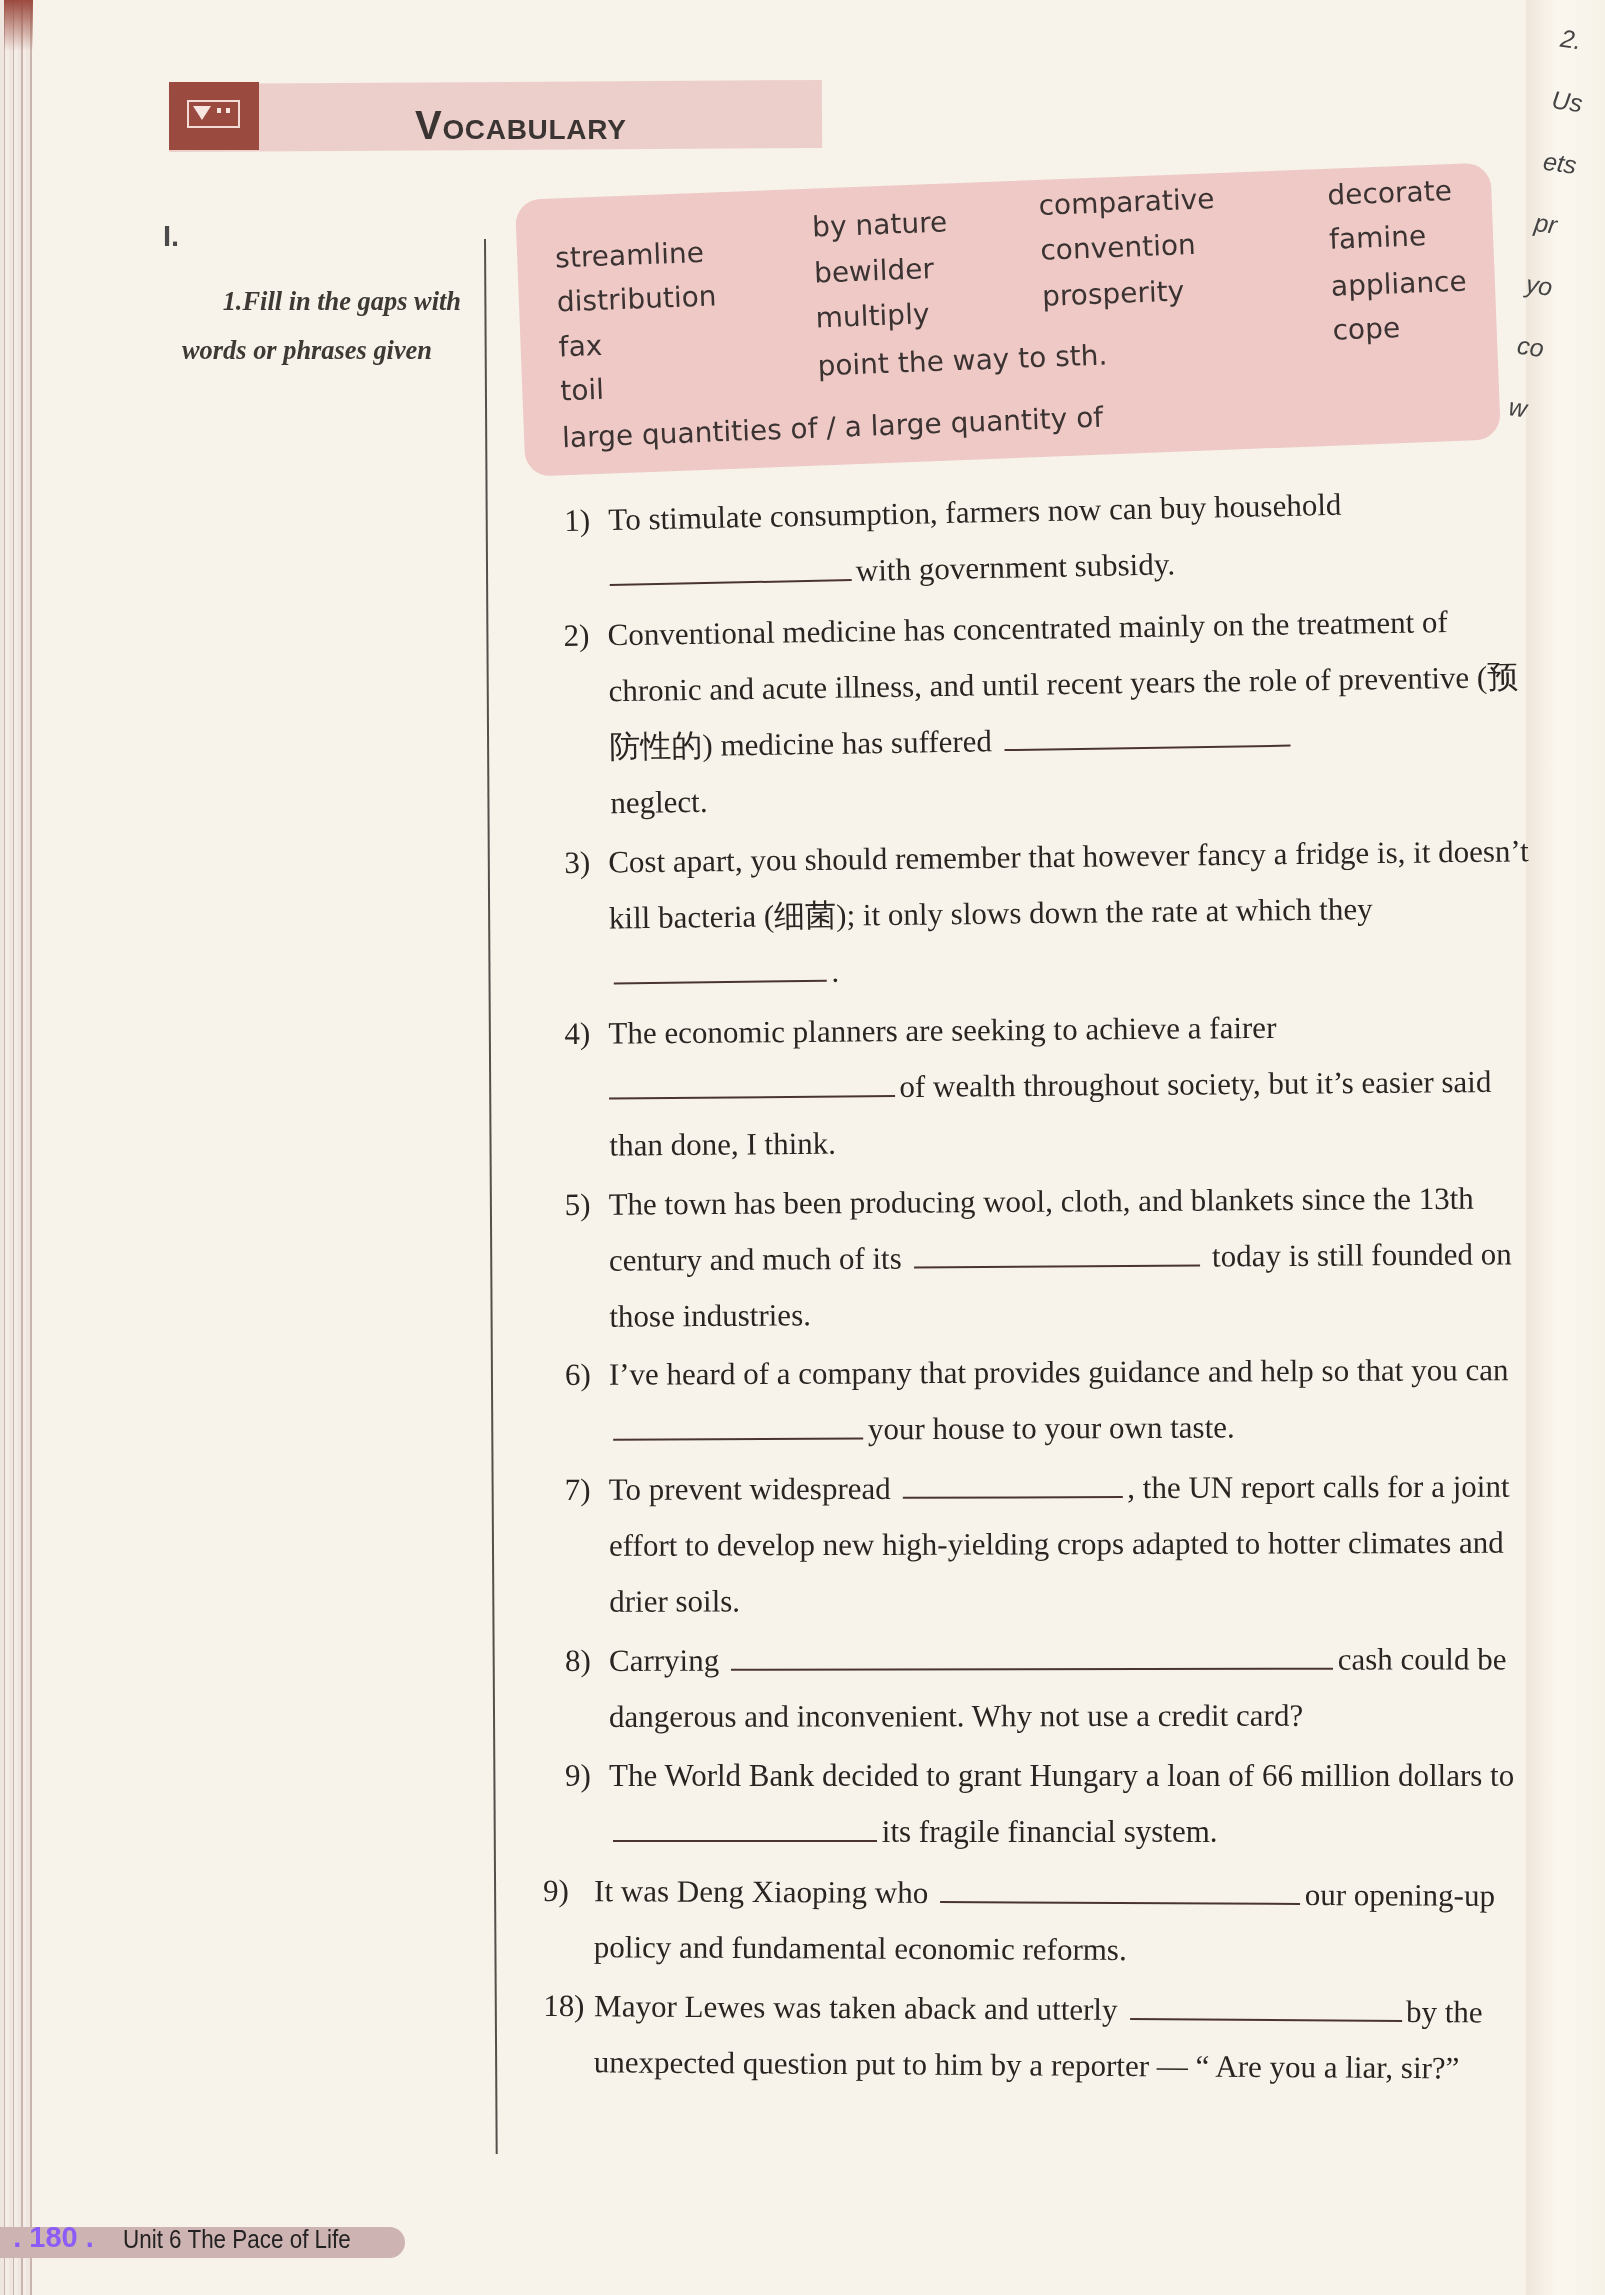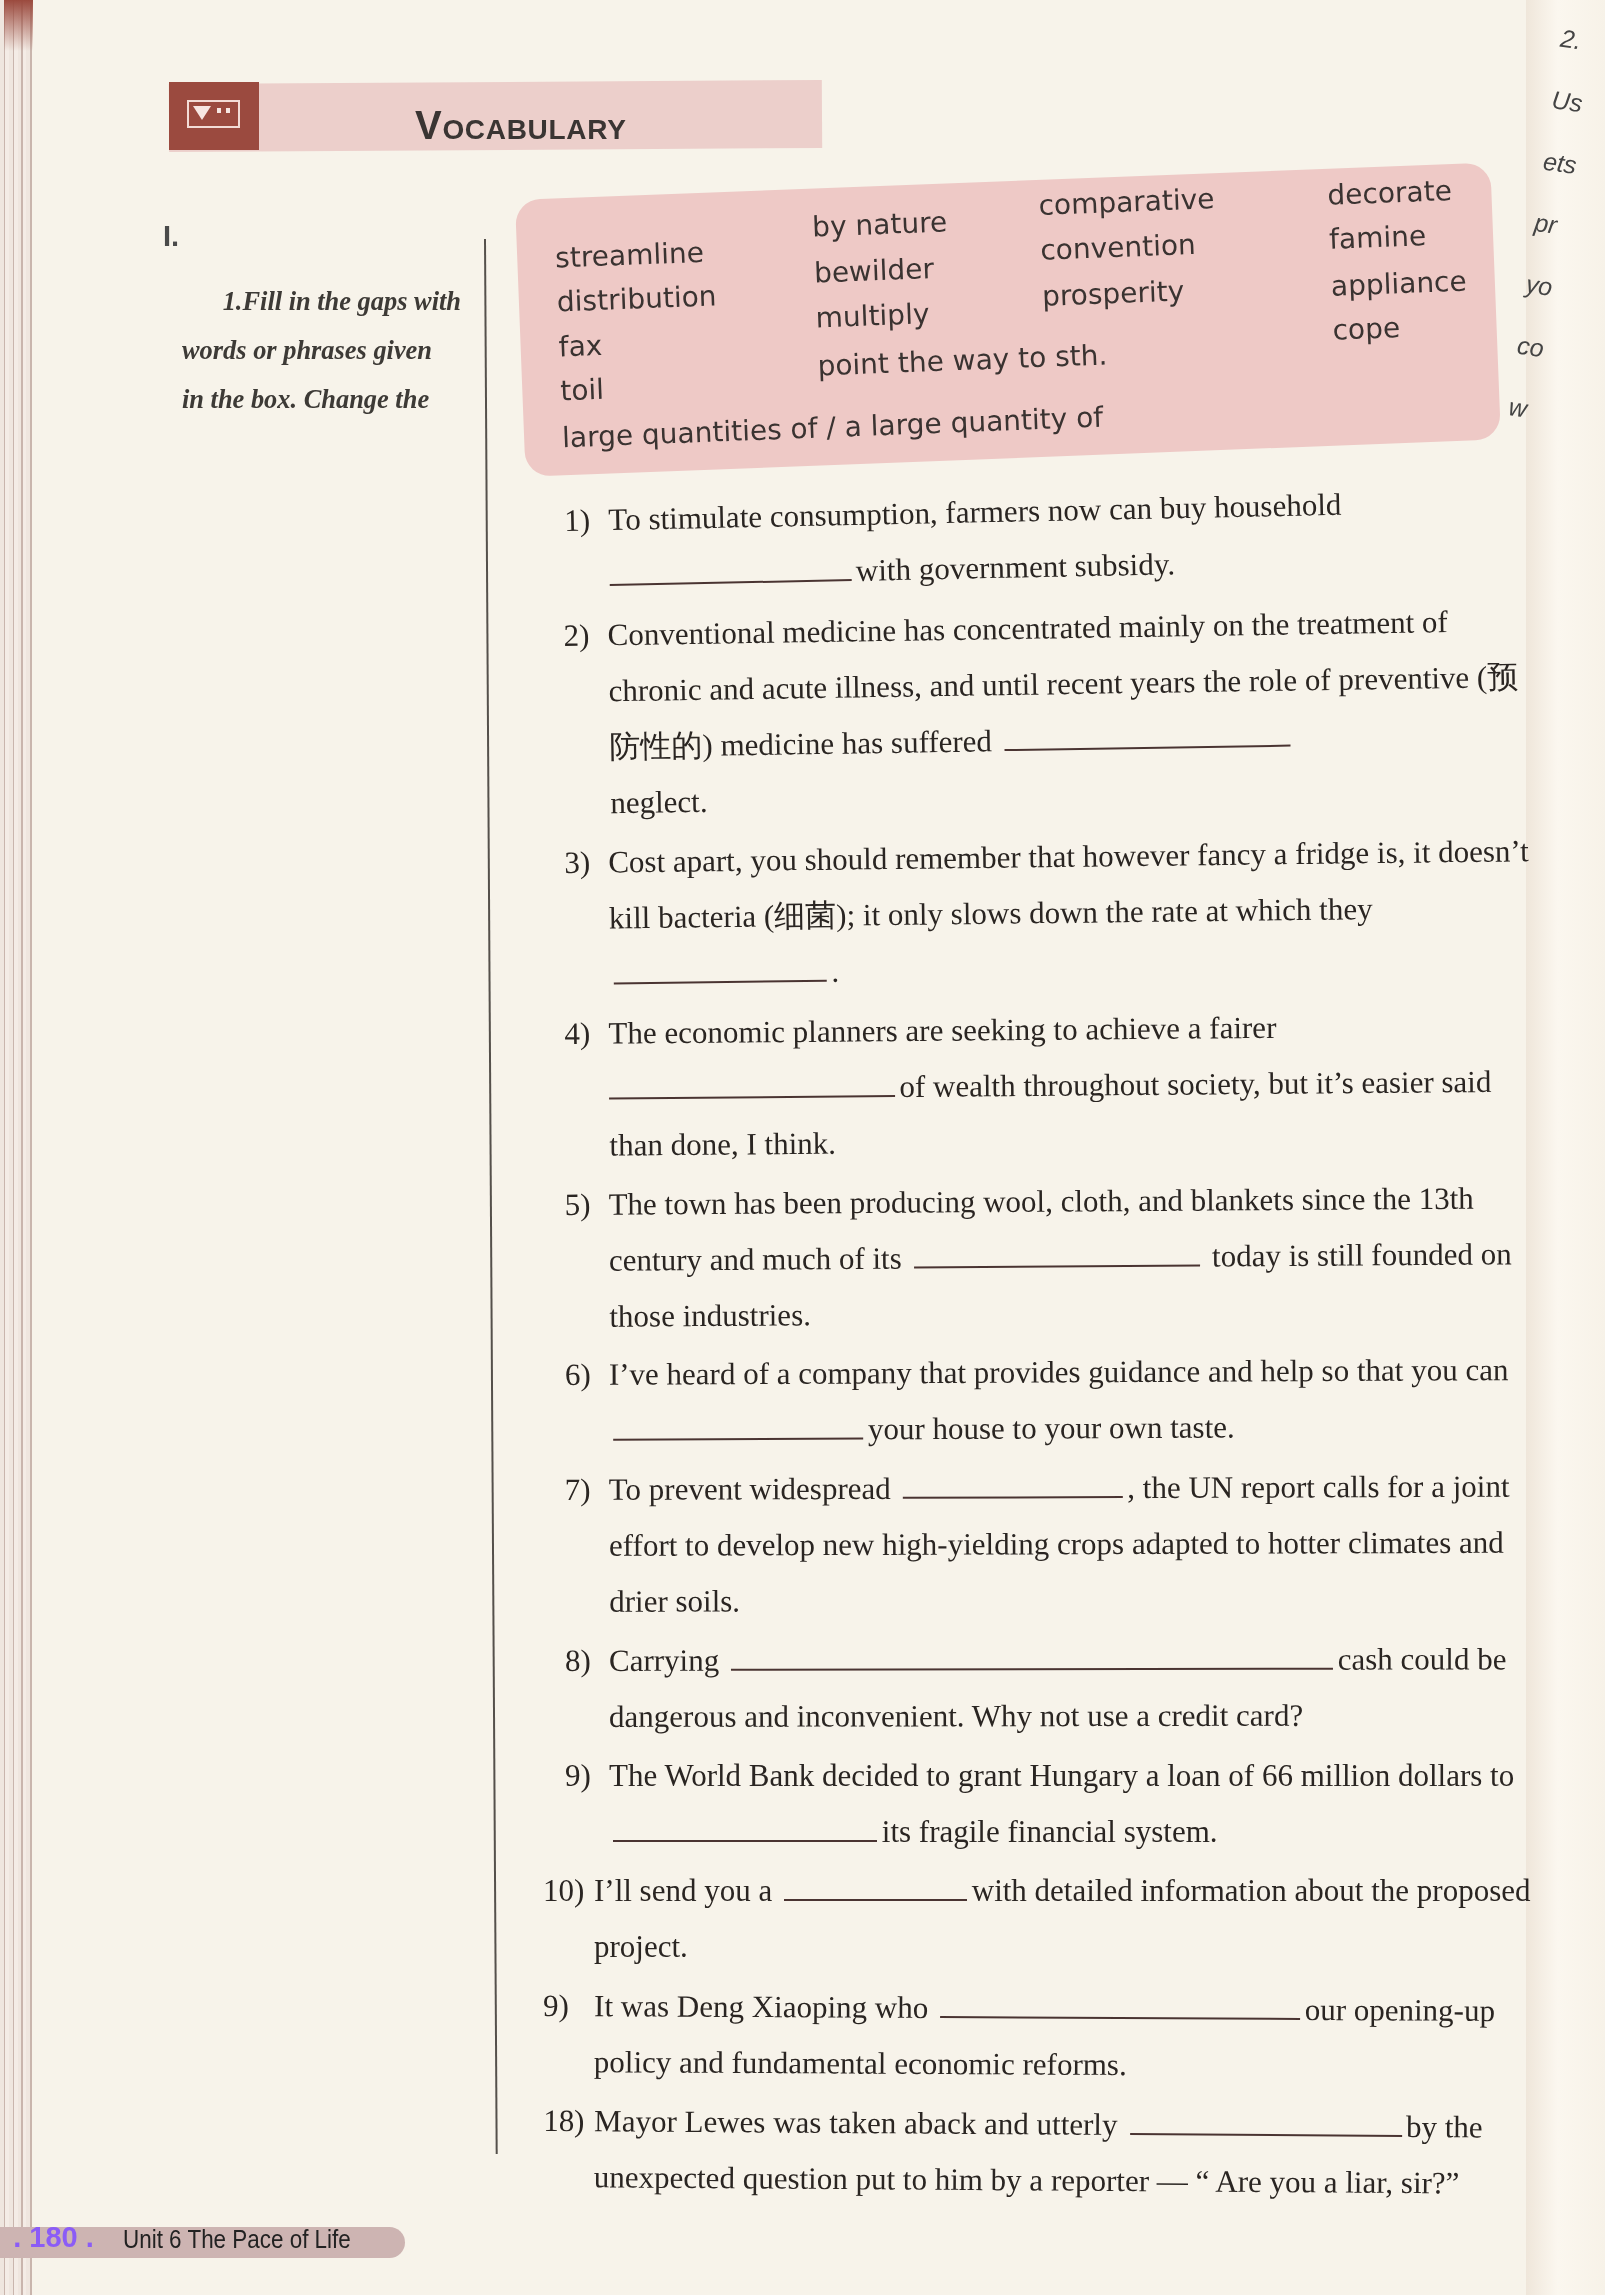--- a/index.html
+++ b/index.html
@@ -140,21 +140,20 @@
   </div>
 </div>
 <div class="header-title">Vocabulary</div>
 
 <div class="section-num">I.</div>
 <div class="instruction">
   <div class="instruction-indent">
     <span class="num">1.</span><span>Fill in the gaps with</span>
   </div>
   <div style="padding-left:29px">words or phrases given</div>
-  <div style="padding-left:29px">in the box. Change the</div>
 </div>
 
 <div class="divider"></div>
 
 <div class="word-box">
   <div class="word-col" style="left:38px;">
     <span style="top:43px">streamline</span>
     <span style="top:87px">distribution</span>
     <span style="top:132px">fax</span>
     <span style="top:176px">toil</span>
@@ -222,25 +221,20 @@
   <div class="q" style="transform:rotate(-0.1deg)">
     <span class="qnum">8)</span>
     <span>Carrying</span>
     <span class="blank" style="width:602px"></span><span>cash could be dangerous and inconvenient. Why not use a credit card?</span>
   </div>
   <div class="q">
     <span class="qnum">9)</span>
     <span>The World Bank decided to grant Hungary a loan of 66 million dollars to</span>
     <span class="blank" style="width:264px"></span><span>its fragile financial system.</span>
   </div>
-  <div class="q two-digit">
-    <span class="qnum">10)</span>
-    <span>I’ll send you a</span>
-    <span class="blank" style="width:183px"></span><span>with detailed information about the proposed project.</span>
-  </div>
   <div class="q two-digit" style="transform:rotate(0.3deg)">
     <span class="qnum">9)</span>
     <span>It was Deng Xiaoping who</span>
     <span class="blank" style="width:360px"></span><span>our opening-up policy and fundamental economic reforms.</span>
   </div>
   <div class="q two-digit" style="transform:rotate(0.4deg)">
     <span class="qnum">18)</span>
     <span>Mayor Lewes was taken aback and utterly</span>
     <span class="blank" style="width:272px"></span><span>by the unexpected question put to him by a reporter — “ Are you a liar, sir?”</span>
   </div>

